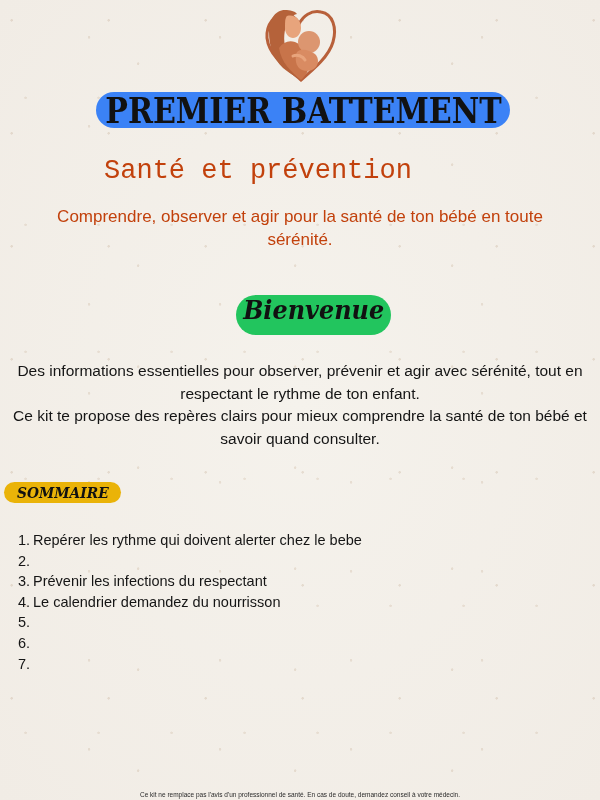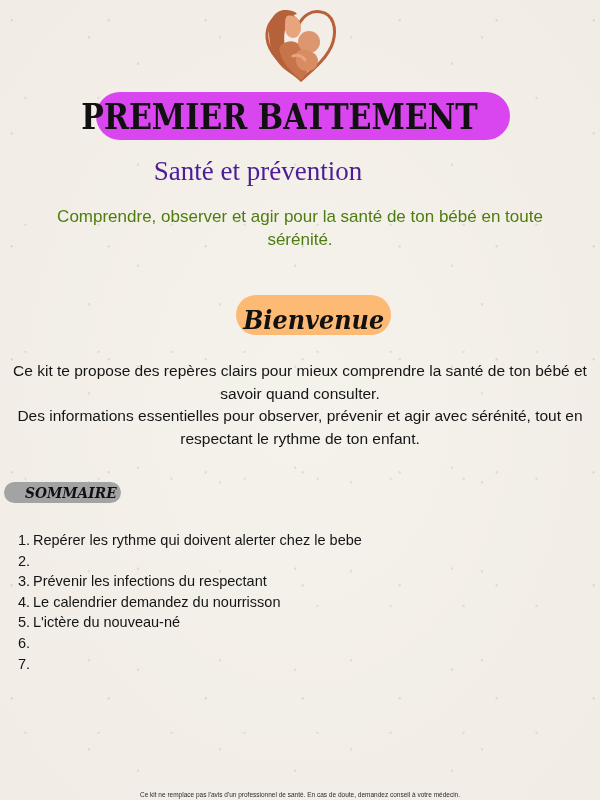--- a/index.html
+++ b/index.html
@@ -28,71 +28,71 @@
       top: 2px;
       width: 86px;
       height: 82px;
     }
 
     .title-pill {
       position: absolute;
       left: 96px;
       top: 92px;
       width: 414px;
-      height: 48px;
-      background: #d946ef;
+      height: 36px;
+      background: #3b82f6;
       border-radius: 24px;
       display: flex;
       align-items: center;
-      justify-content: flex-end;
+      justify-content: center;
     }
     .title-pill span {
       font-family: "DejaVu Serif", "Liberation Serif", serif;
       font-weight: bold;
       font-size: 35px;
       letter-spacing: 0px;
       color: #111;
       transform: scaleX(0.86);
       display: inline-block;
       white-space: nowrap;
     }
 
     .subtitle {
       position: absolute;
       left: 0;
       width: 516px;
       top: 156px;
       text-align: center;
-      font-family: Liberation Serif, serif;
+      font-family: Liberation Mono, monospace;
       font-size: 27px;
-      color: #4c1d95;
+      color: #c2410c;
     }
 
     .tagline {
       position: absolute;
       left: 40px;
       width: 520px;
       top: 205px;
       text-align: center;
       font-family: "Liberation Sans", "DejaVu Sans", sans-serif;
       font-size: 17px;
       line-height: 23px;
-      color: #4d7c0f;
+      color: #c2410c;
     }
 
     .welcome-pill {
       position: absolute;
       left: 236px;
       top: 295px;
       width: 155px;
       height: 40px;
-      background: #fdba74;
+      background: #22c55e;
       border-radius: 20px;
       display: flex;
-      align-items: flex-end;
+      align-items: flex-start;
       justify-content: center;
     }
     .welcome-pill span {
       font-family: "DejaVu Serif", "Liberation Serif", serif;
       font-weight: bold;
       font-style: italic;
       font-size: 26px;
       color: #111;
       transform: scaleX(0.92);
       display: inline-block;
@@ -111,25 +111,25 @@
       color: #151515;
     }
     .intro p { margin: 0; }
 
     .toc-pill {
       position: absolute;
       left: 4px;
       top: 482px;
       width: 117px;
       height: 21px;
-      background: #a3a3a3;
+      background: #eab308;
       border-radius: 11px;
       display: flex;
       align-items: center;
-      justify-content: flex-end;
+      justify-content: center;
     }
     .toc-pill span {
       font-family: "DejaVu Serif", "Liberation Serif", serif;
       font-weight: bold;
       font-style: italic;
       font-size: 15px;
       color: #111;
       transform: scaleX(0.92);
       display: inline-block;
       white-space: nowrap;
@@ -194,22 +194,22 @@
 
 <div class="subtitle">Santé et prévention</div>
 
 <div class="tagline">Comprendre, observer et agir pour la santé de ton bébé en toute sérénité.</div>
 
 <div class="welcome-pill">
   <span>Bienvenue</span>
 </div>
 
 <div class="intro">
+  <p>Des informations essentielles pour observer, prévenir et agir avec sérénité, tout en respectant le rythme de ton enfant.</p>
   <p>Ce kit te propose des repères clairs pour mieux comprendre la santé de ton bébé et savoir quand consulter.</p>
-  <p>Des informations essentielles pour observer, prévenir et agir avec sérénité, tout en respectant le rythme de ton enfant.</p>
 </div>
 
 <div class="toc-pill">
   <span>SOMMAIRE</span>
 </div>
 
 <ol class="toc-list">
   <li>
     <span class="num">1.</span>
     <span>Repérer les rythme qui doivent alerter chez le bebe</span>
@@ -220,21 +220,20 @@
   <li>
     <span class="num">3.</span>
     <span>Prévenir les infections du respectant</span>
   </li>
   <li>
     <span class="num">4.</span>
     <span>Le calendrier demandez du nourrisson</span>
   </li>
   <li>
     <span class="num">5.</span>
-    <span>L'ictère du nouveau-né</span>
   </li>
   <li>
     <span class="num">6.</span>
   </li>
   <li>
     <span class="num">7.</span>
   </li>
 </ol>
 
 <div class="footer">Ce kit ne remplace pas l'avis d'un professionnel de santé. En cas de doute, demandez conseil à votre médecin.</div>

